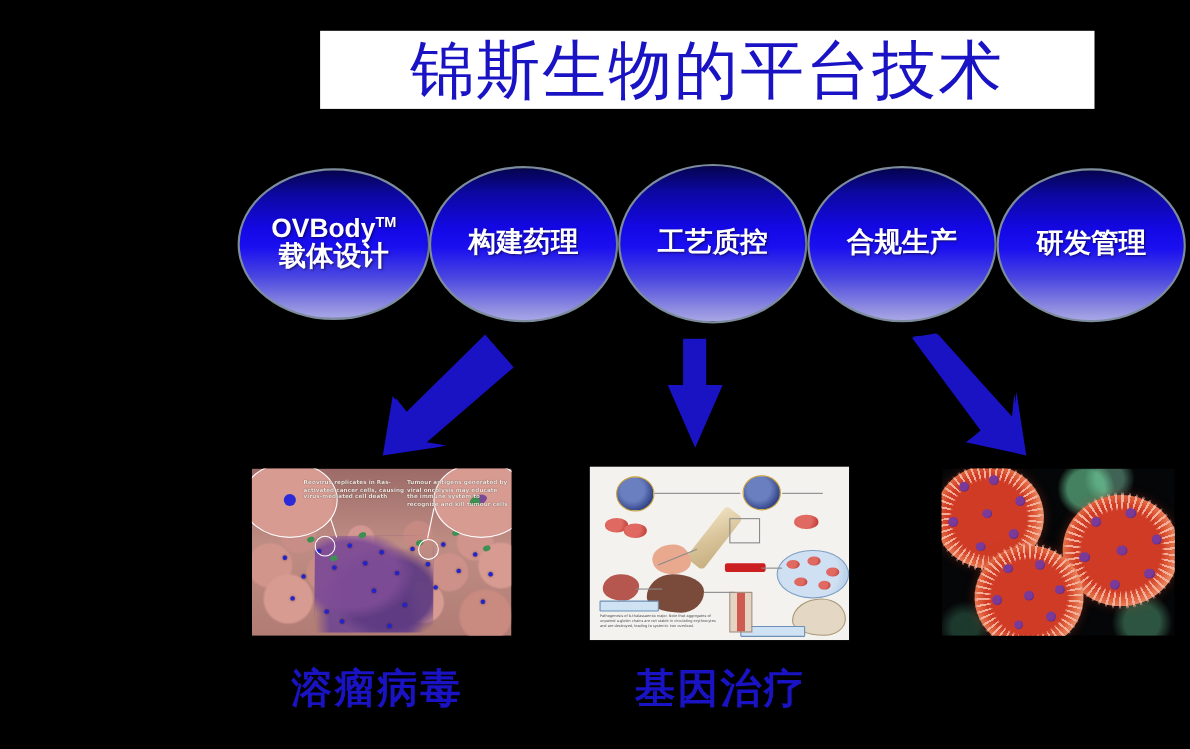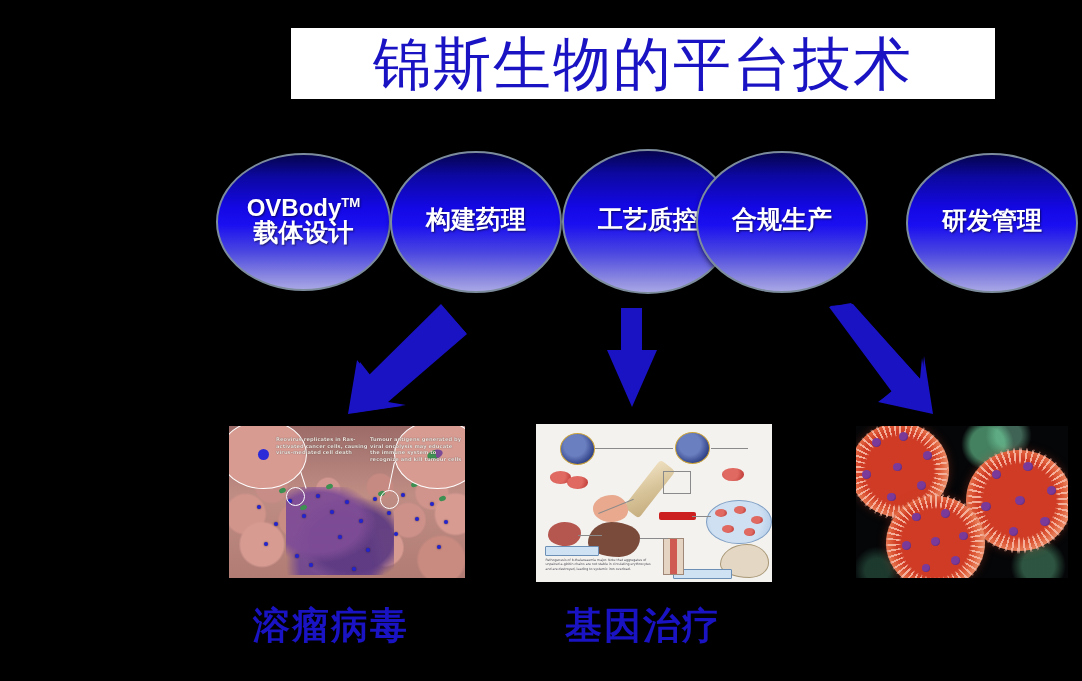--- a/index.html
+++ b/index.html
@@ -90,21 +90,21 @@
   }
   .ellipse .ell-line sup {
     font-size: 0.55em;
     vertical-align: super;
     line-height: 0;
   }
 
   #ellipse-0 { left: 216px; top: 153px; width: 175px; height: 138px; }
   #ellipse-1 { left: 390px; top: 151px; width: 172px; height: 142px; }
   #ellipse-2 { left: 562px; top: 149px; width: 172px; height: 145px; }
-  #ellipse-3 { left: 696px; top: 151px; width: 172px; height: 142px; text-align: right; }
+  #ellipse-3 { left: 734px; top: 151px; width: 172px; height: 142px; text-align: right; }
   #ellipse-4 { left: 906px; top: 153px; width: 172px; height: 140px; }
 
   
   .arrow-svg {
     position: absolute;
     overflow: visible;
   }
   #arrow-left  { left: 338px; top: 302px; }
   #arrow-mid   { left: 604px; top: 308px; }
   #arrow-right { left: 800px; top: 302px; }
@@ -292,20 +292,21 @@
 
   
   .caption {
     position: absolute;
     color: #1a13c4;
     font-family: "DejaVu Sans", "Liberation Sans", sans-serif;
     font-size: 37px;
     font-weight: 700;
     letter-spacing: 2px;
     white-space: nowrap;
+    margin-left: 12px;
   }
   #caption-0 { left: 253px; top: 601px; }
   #caption-1 { left: 565px; top: 601px; }
   #caption-2 { left: 883px; top: 601px; }
 </style>
 </head>
 <body>
 
 <div id="slide">
 

